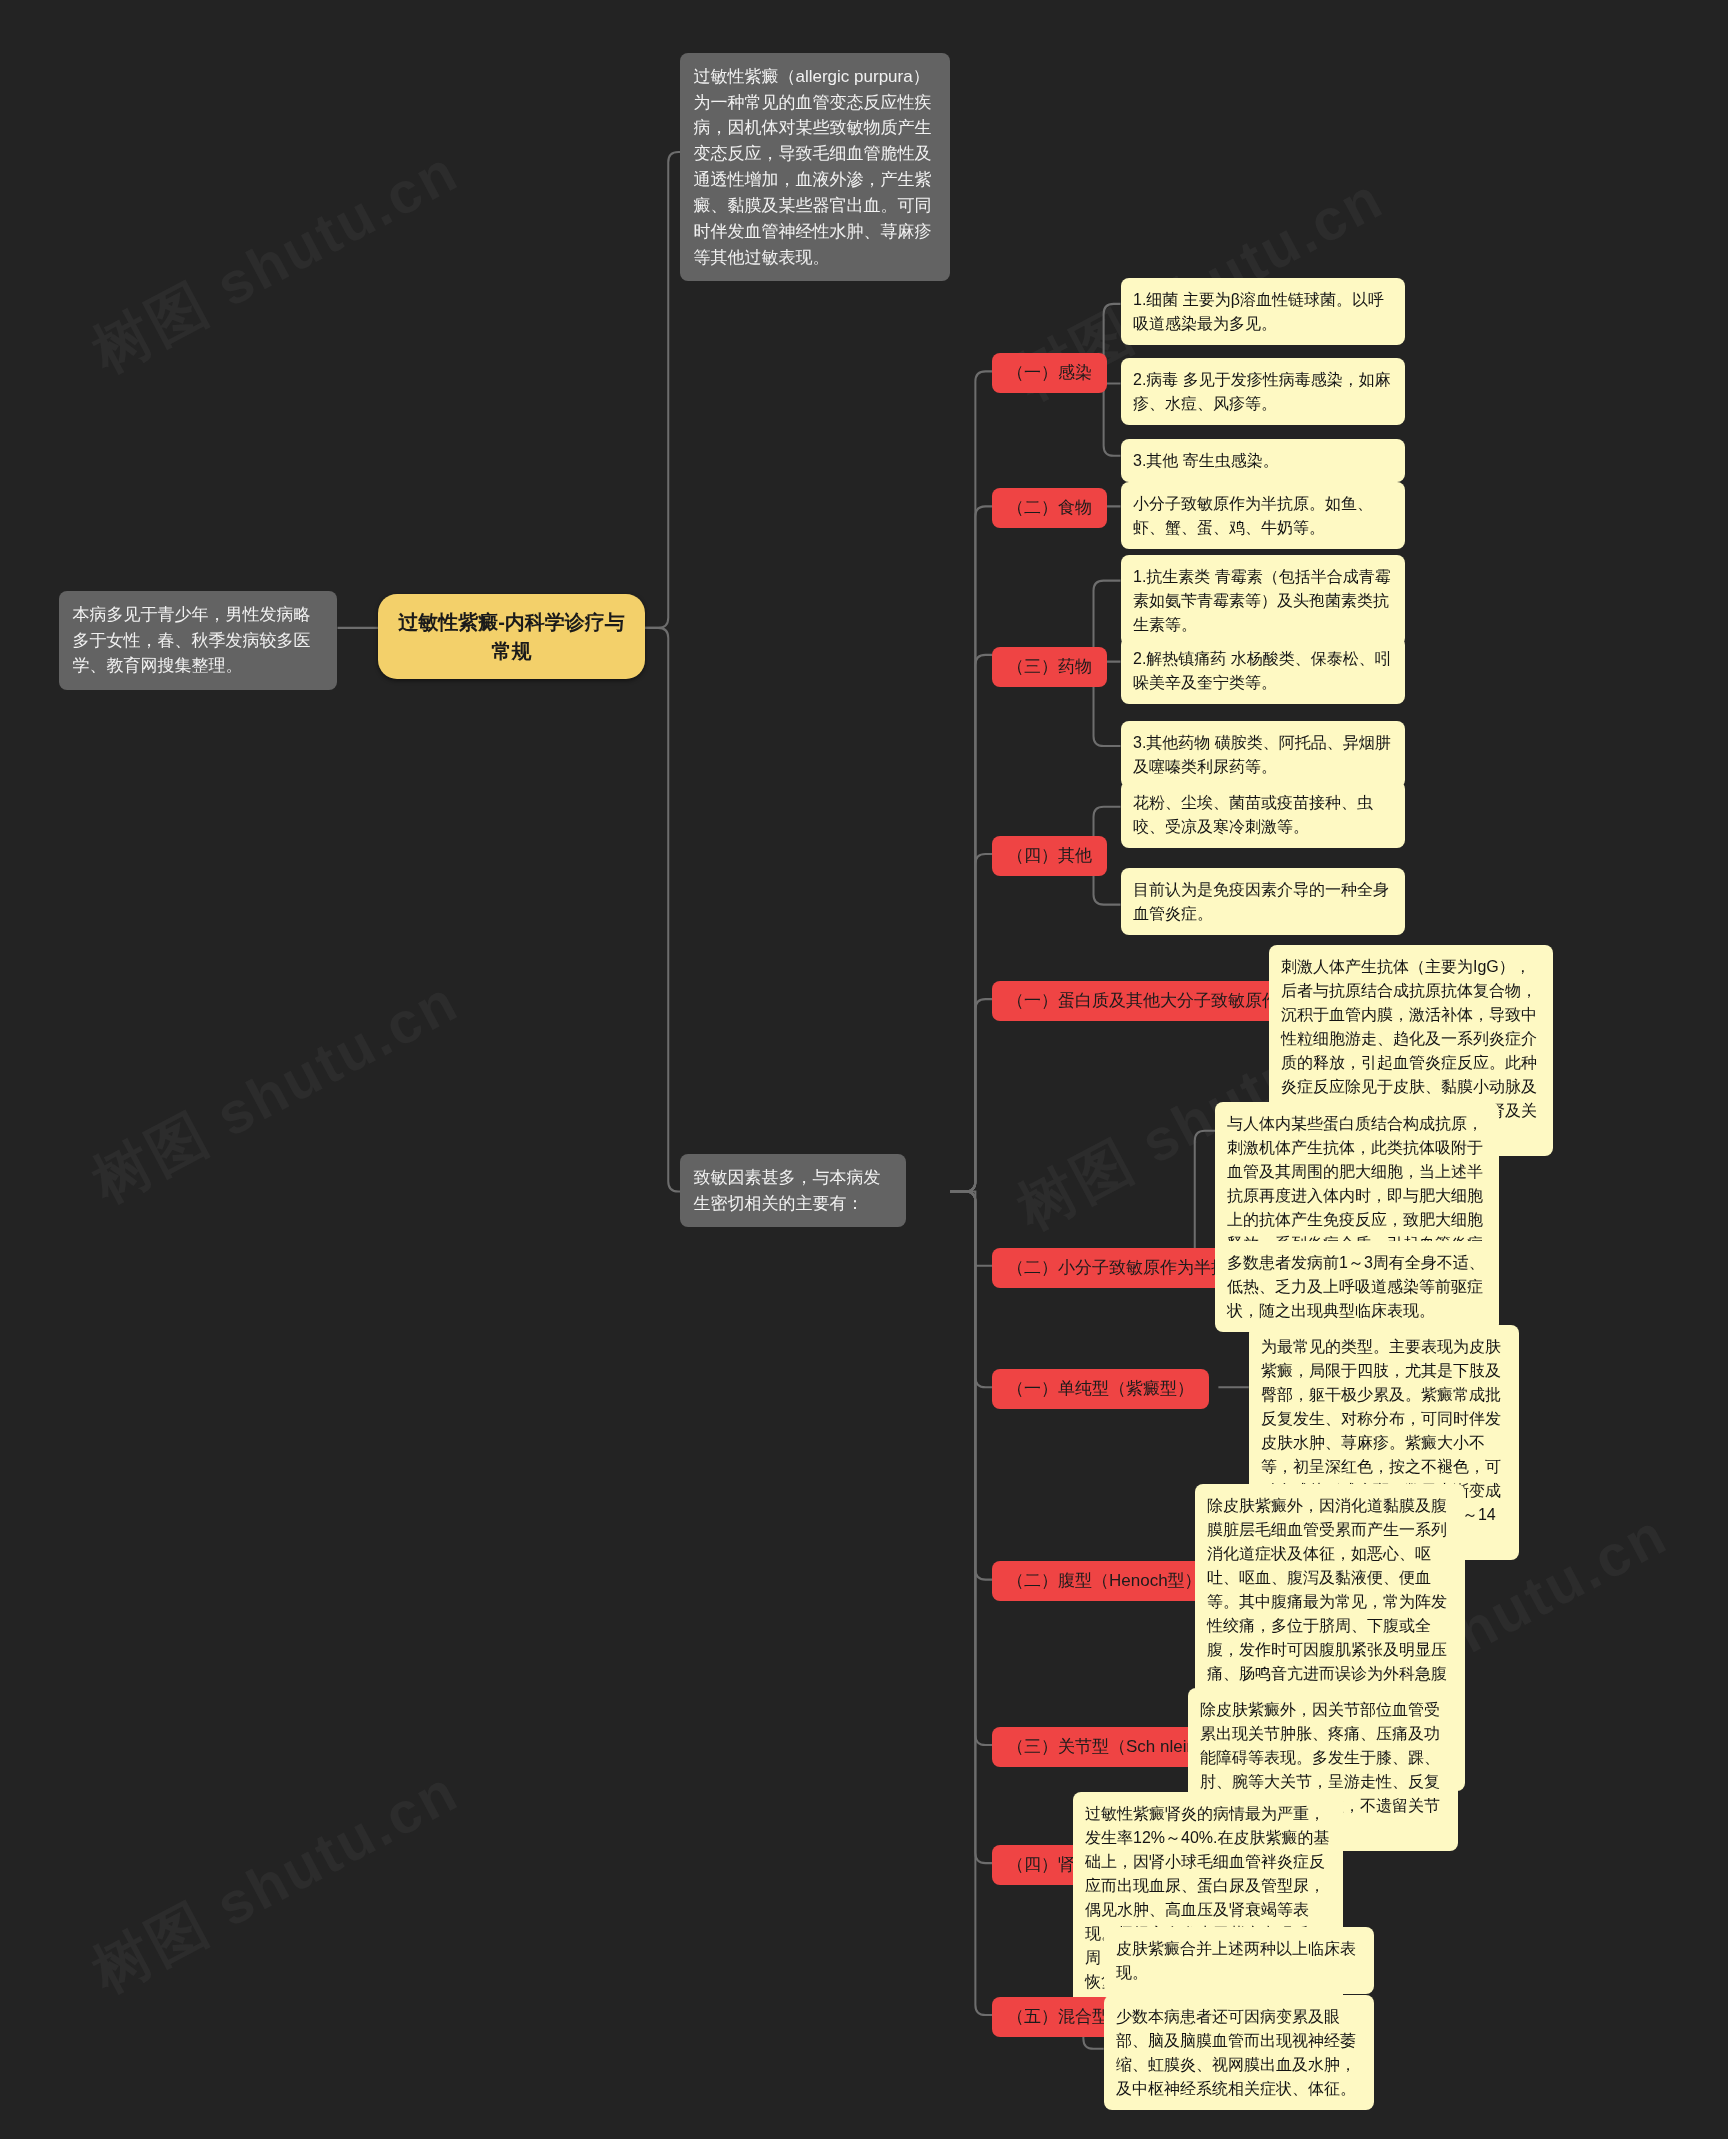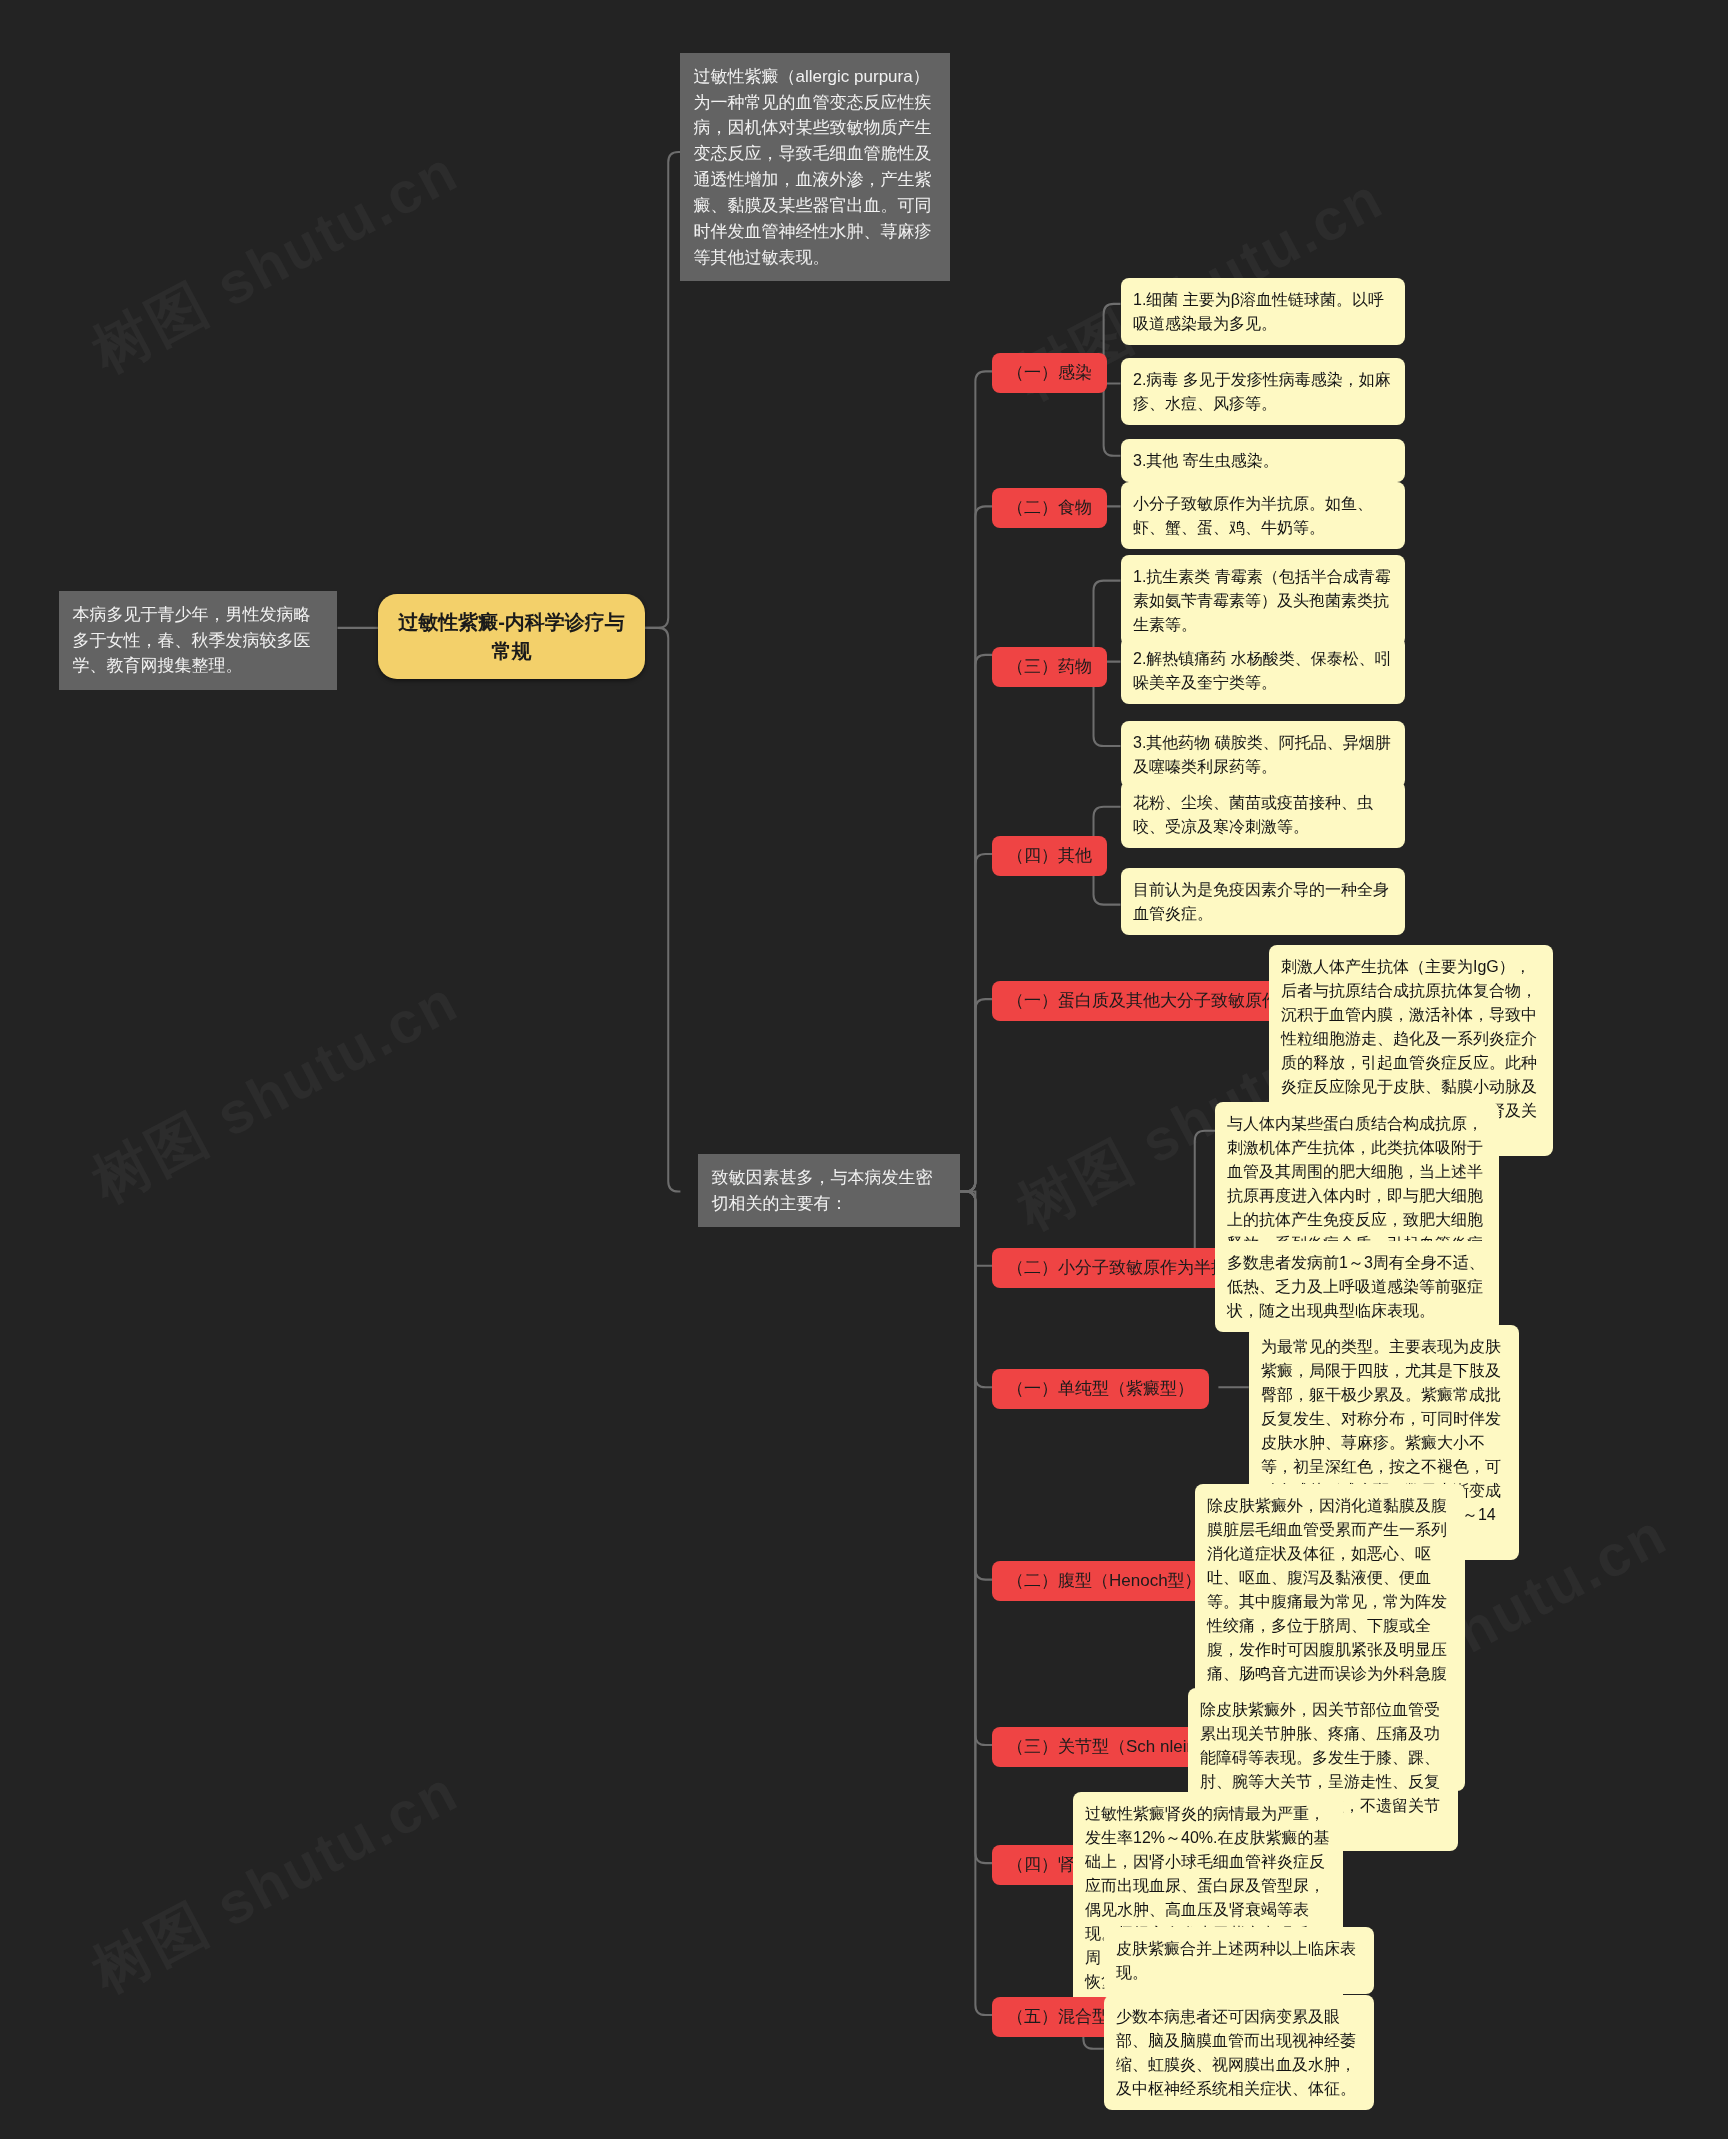--- a/index.html
+++ b/index.html
@@ -48,21 +48,21 @@
     border-radius: 19px;
     line-height: 1.45;
     box-shadow: 0 1.4px 4px rgba(0,0,0,.45);
   }
   
   .note {
     background: #636363;
     color: #f2f2f2;
     font-size: 17px;
     padding: 10.8px 13.5px;
-    border-radius: 0;
+    border-radius: 8px;
     line-height: 1.52;
   }
   
   .pill {
     background: #ef4444;
     color: #1b1b1b;
     font-size: 17px;
     padding: 8.8px 15px;
     border-radius: 8px;
     white-space: nowrap;
@@ -142,21 +142,21 @@
     <path d="M1565 2985 H1590 Q1605 2985 1605 2970 V2895 Q1605 2880 1620 2880 H1635"></path>
     <path d="M1565 2985 H1590 Q1605 2985 1605 3000 V3020 Q1605 3035 1620 3035 H1635"></path>
   </svg>
 
   <div class="node note" style="left:59px; top:591px; width:278px;">本病多见于青少年，男性发病略多于女性，春、秋季发病较多医学、教育网搜集整理。</div>
 
   <div class="node root" style="left:378px; top:594px; width:267px;">过敏性紫癜-内科学诊疗与常规</div>
 
   <div class="node note" style="left:680px; top:53px; width:270px;">过敏性紫癜（allergic purpura）为一种常见的血管变态反应性疾病，因机体对某些致敏物质产生变态反应，导致毛细血管脆性及通透性增加，血液外渗，产生紫癜、黏膜及某些器官出血。可同时伴发血管神经性水肿、荨麻疹等其他过敏表现。</div>
 
-  <div class="node note" style="left:680px; top:1154px; width:262px;margin-left:18px;">致敏因素甚多，与本病发生密切相关的主要有：</div>
+  <div class="node note" style="left:680px; top:1154px; width:226px;">致敏因素甚多，与本病发生密切相关的主要有：</div>
 
   <div class="node pill" style="left:992px; top:353px;">（一）感染</div>
   <div class="node leaf" style="left:1121px; top:278px; width:284px;">1.细菌 主要为β溶血性链球菌。以呼吸道感染最为多见。</div>
   <div class="node leaf" style="left:1121px; top:358px; width:284px;">2.病毒 多见于发疹性病毒感染，如麻疹、水痘、风疹等。</div>
   <div class="node leaf" style="left:1121px; top:439px; width:284px;">3.其他 寄生虫感染。</div>
 
   <div class="node pill" style="left:992px; top:488px;">（二）食物</div>
   <div class="node leaf" style="left:1121px; top:482px; width:284px;">小分子致敏原作为半抗原。如鱼、虾、蟹、蛋、鸡、牛奶等。</div>
 
   <div class="node pill" style="left:992px; top:647px;">（三）药物</div>

